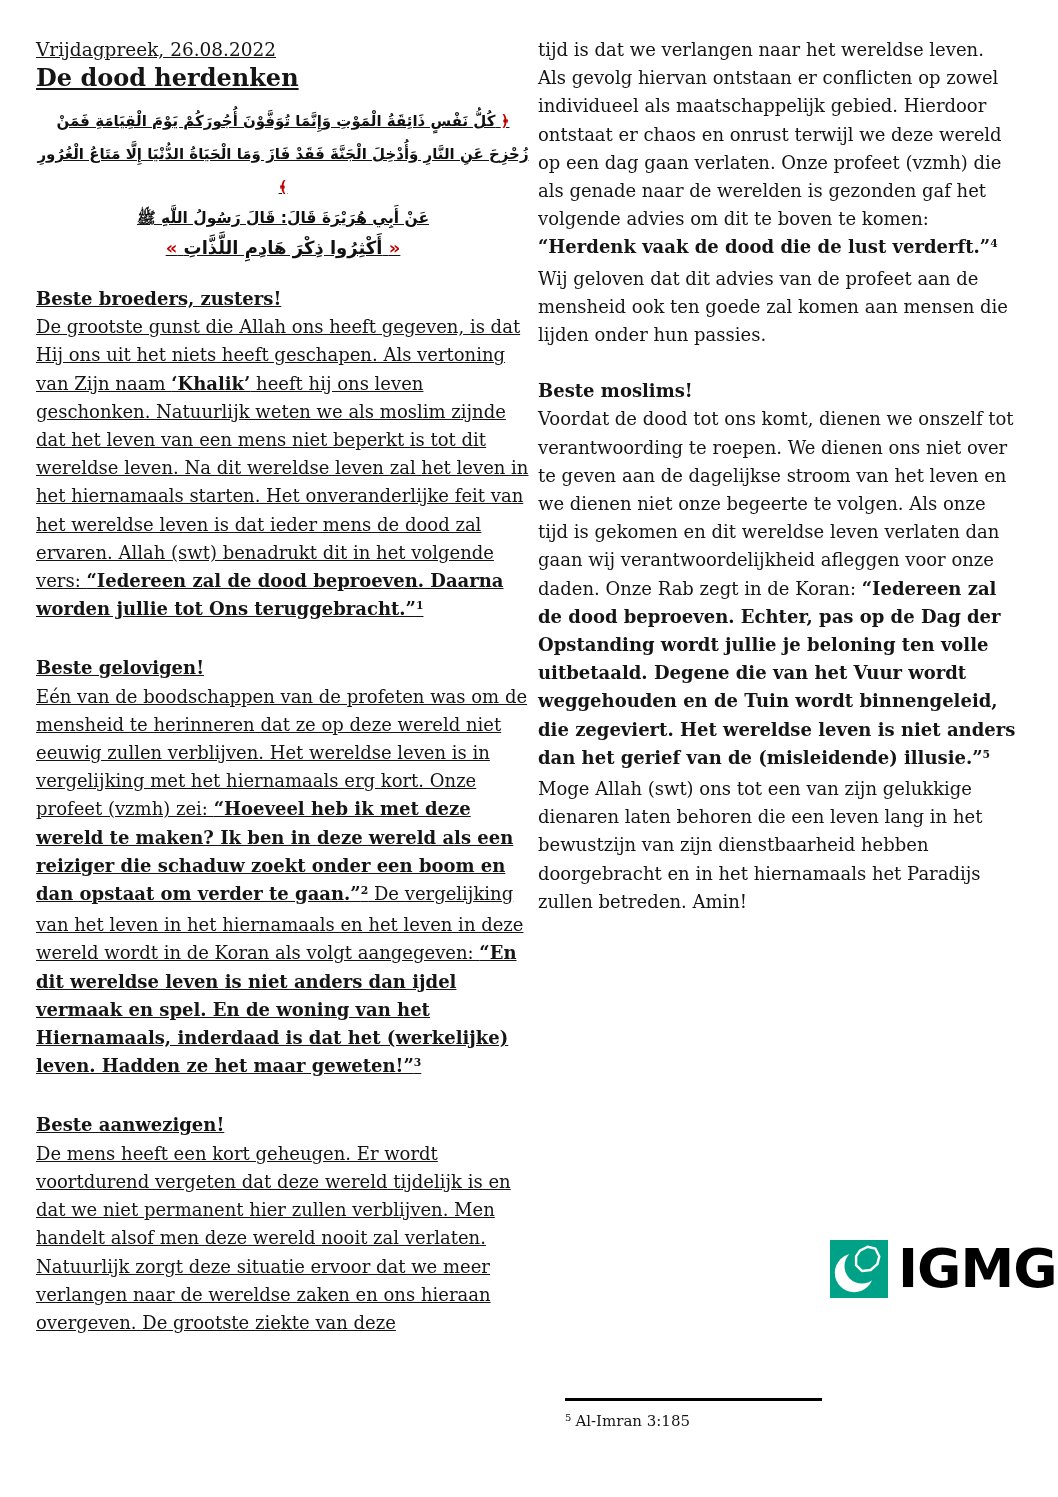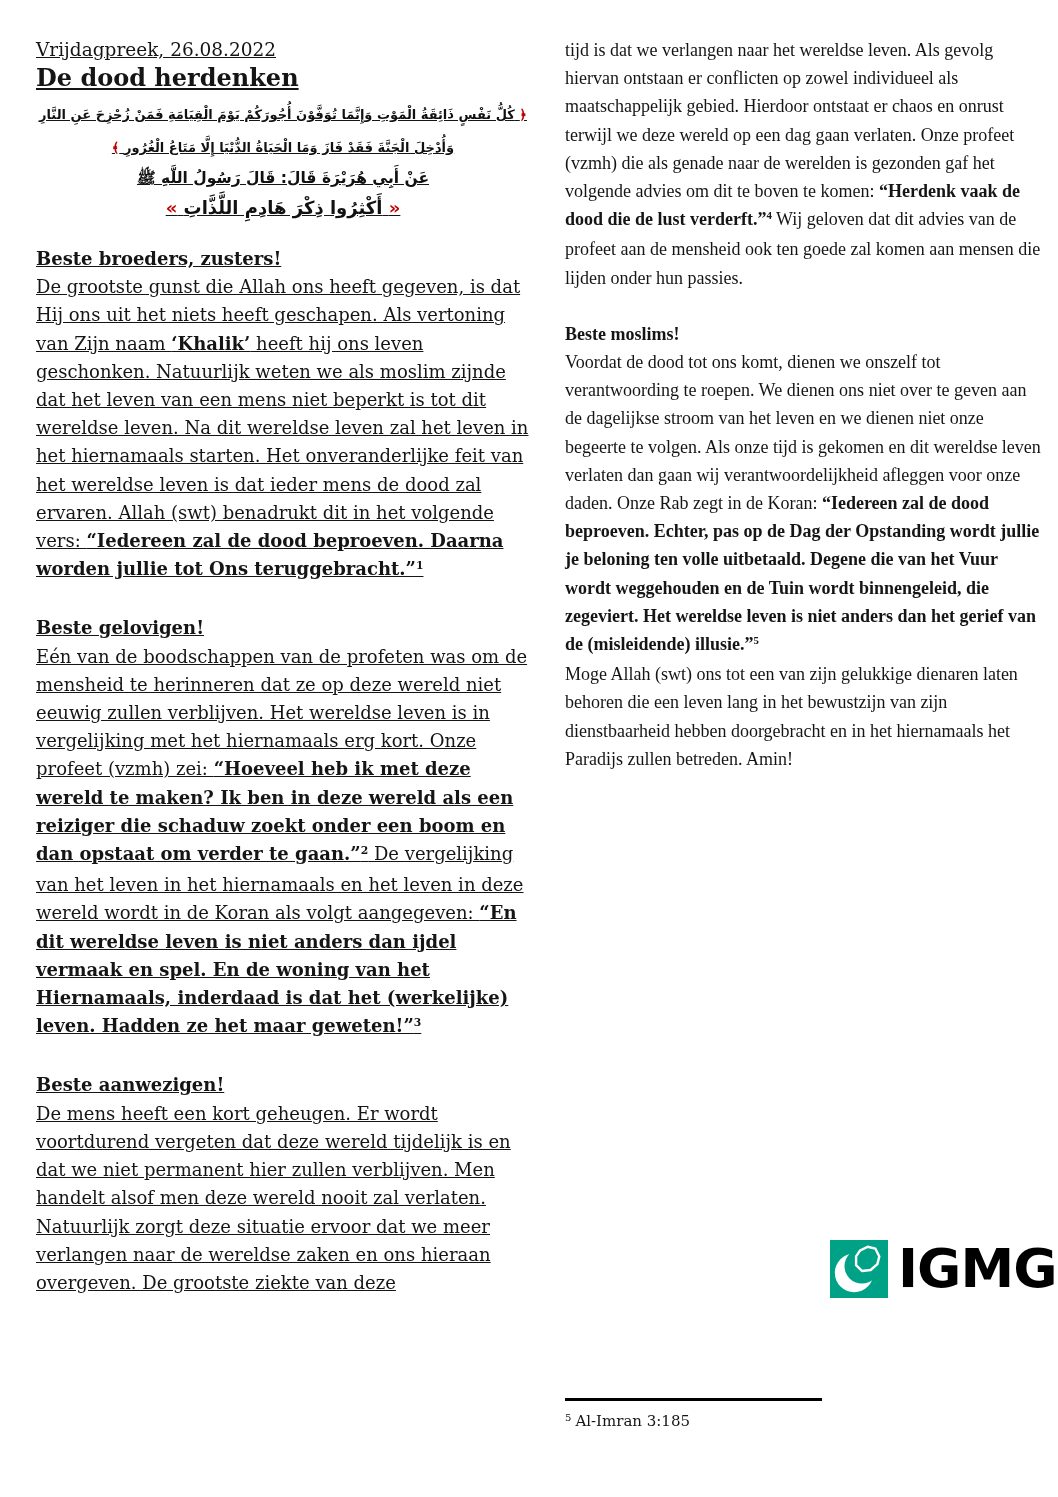--- a/index.html
+++ b/index.html
@@ -6,31 +6,31 @@
   .page{
     position:relative;
     width:1058px;height:1497px;
     background:#ffffff;
     font-family:"DejaVu Serif", serif;
     color:#151515;
     overflow:hidden;
   }
   .col{position:absolute;top:36px;}
   .col-left{left:36px;width:494px;text-decoration:underline;}
-  .col-right{left:565px;width:478px;font-family:Liberation Serif, serif;}
+  .col-right{left:538px;width:478px;}
   .date-line{font-size:18.5px;line-height:28px;}
   .doc-title{font-size:24px;line-height:28px;font-weight:bold;margin:0;}
   .arabic{
     direction:rtl;
     text-align:center;
     font-family:"DejaVu Sans", sans-serif;
     font-weight:bold;
     color:#111;
   }
-  .arabic-verse{margin-top:6px;font-size:13px;line-height:33px;}
+  .arabic-verse{margin-top:13px;font-size:15px;line-height:33px;}
   .arabic-narration{margin-top:2px;font-size:15.5px;line-height:24px;}
   .arabic-hadith{margin-top:3px;font-size:18px;line-height:29px;}
   .red{color:#c00000;}
   section{margin-top:28px;}
   section.first-section{margin-top:23px;}
   h2{font-size:18px;line-height:28.2px;font-weight:bold;margin:0;}
   p{font-size:18px;line-height:28.2px;margin:0;text-align:left;}
   p .b{font-weight:bold;}
   p .sup,p .bsup{font-size:0.6em;position:relative;top:-0.55em;}
   p .bsup{font-weight:bold;}

